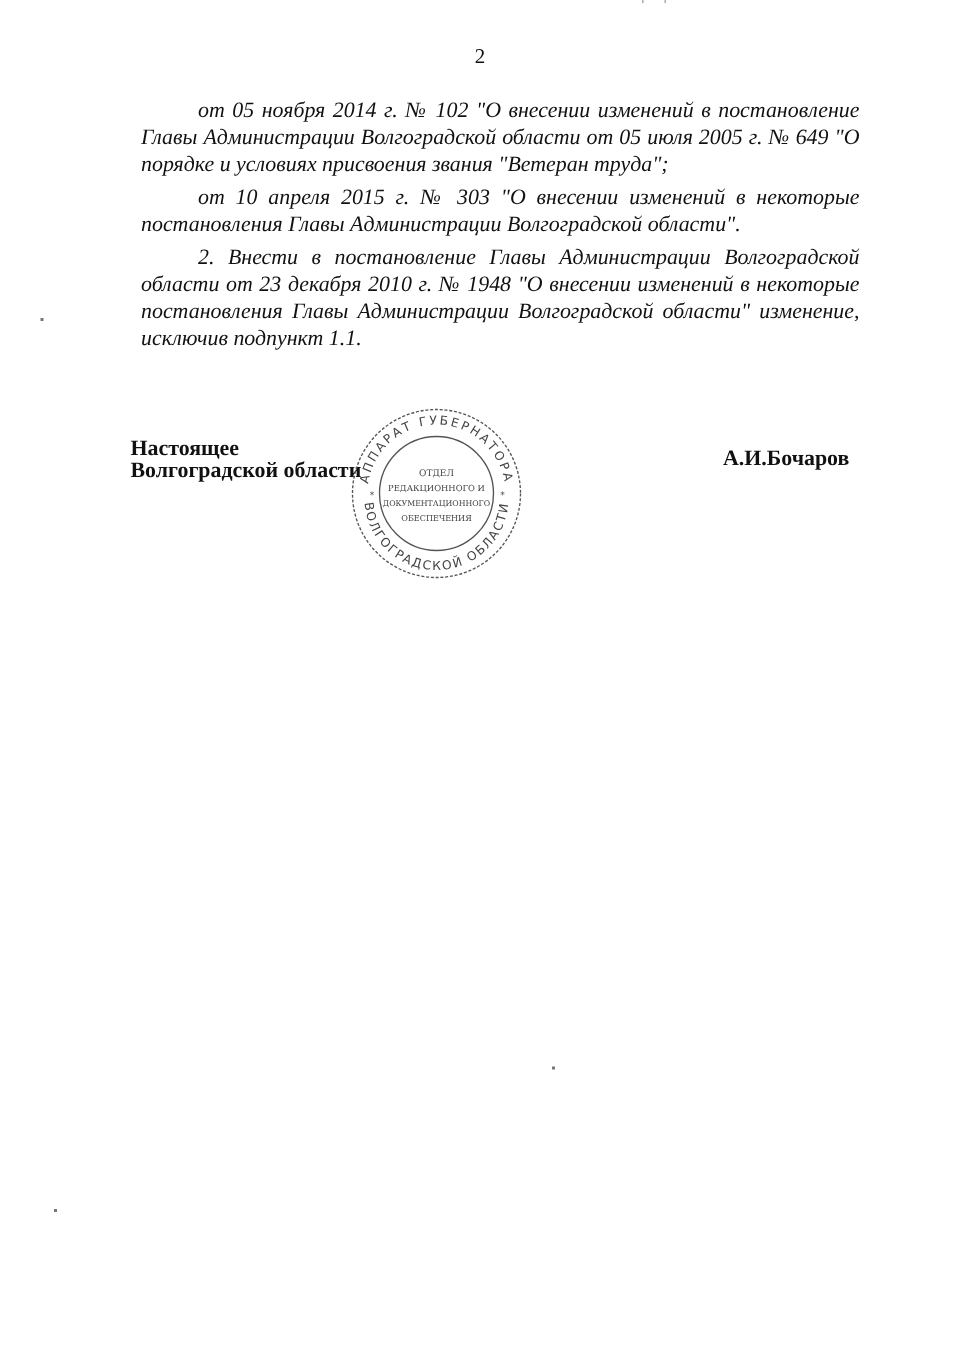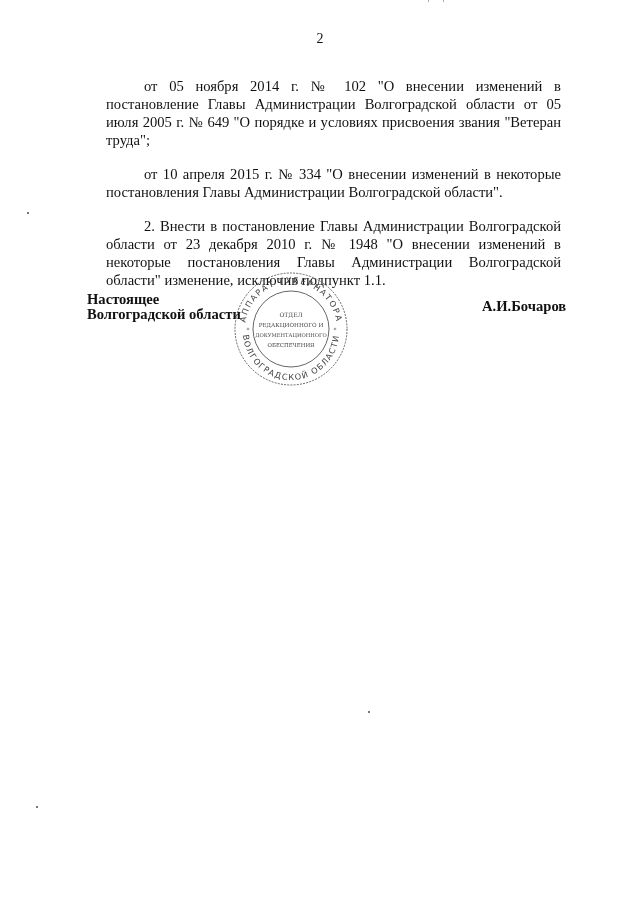--- a/index.html
+++ b/index.html
@@ -26,24 +26,25 @@
     }
     .body-text {
       position: absolute;
       top: 61px;
       left: 90px;
       width: 487px;
       font-size: 14.6px;
       line-height: 18px;
     }
     .para {
-      margin: 16px;
+      margin: 4px;
       text-align: justify;
       text-align-last: left;
       text-indent: 38px;
+      font-style: italic;
     }
     .signature {
       position: absolute;
       top: 292px;
       left: 87px;
       font-family: "Liberation Serif", "DejaVu Serif", serif;
       font-weight: bold;
       font-size: 14.6px;
       line-height: 15px;
     }
@@ -85,21 +86,21 @@
   </style>
 </head>
 <body>
 
 <div class="top-mark"></div>
 
 <div class="page-number">2</div>
 
 <div class="body-text">
   <p class="para">от 05 ноября  2014 г. № 102 "О внесении изменений в постановление Главы Администрации Волгоградской области от 05 июля 2005 г. № 649 "О порядке и условиях присвоения звания "Ветеран труда";</p>
-  <p class="para">от 10 апреля 2015 г. № 334 "О внесении изменений в некоторые постановления Главы Администрации Волгоградской области".</p>
+  <p class="para">от 10 апреля 2015 г. № 303 "О внесении изменений в некоторые постановления Главы Администрации Волгоградской области".</p>
   <p class="para">2. Внести в постановление Главы Администрации Волгоградской области от 23 декабря 2010 г. № 1948 "О внесении изменений в некоторые постановления Главы Администрации Волгоградской области" изменение, исключив подпункт 1.1.</p>
 </div>
 
 <div class="signature">
   <div>Настоящее</div>
   <div>Волгоградской области</div>
 </div>
 
 <div class="stamp">
   <svg viewBox="0 0 118 118" xmlns="http://www.w3.org/2000/svg">

